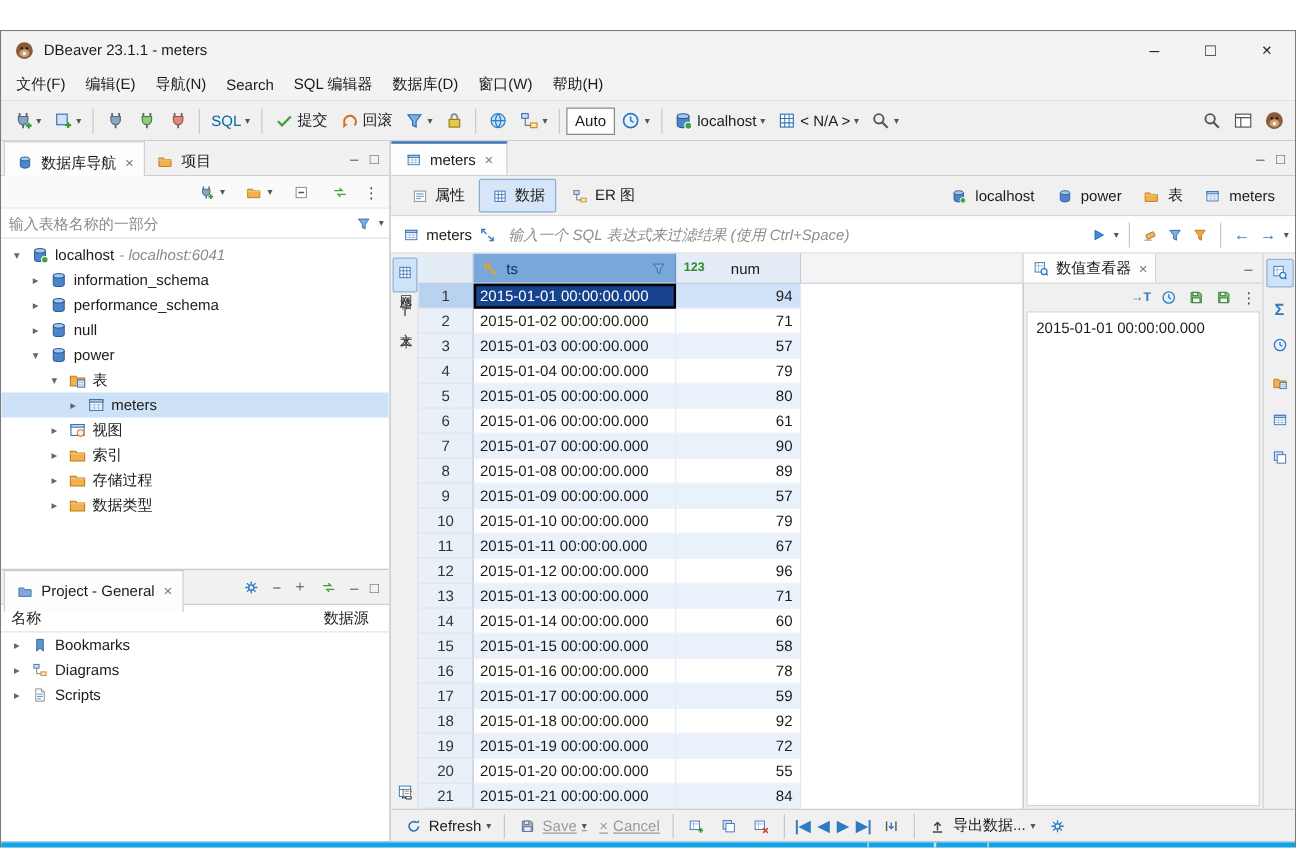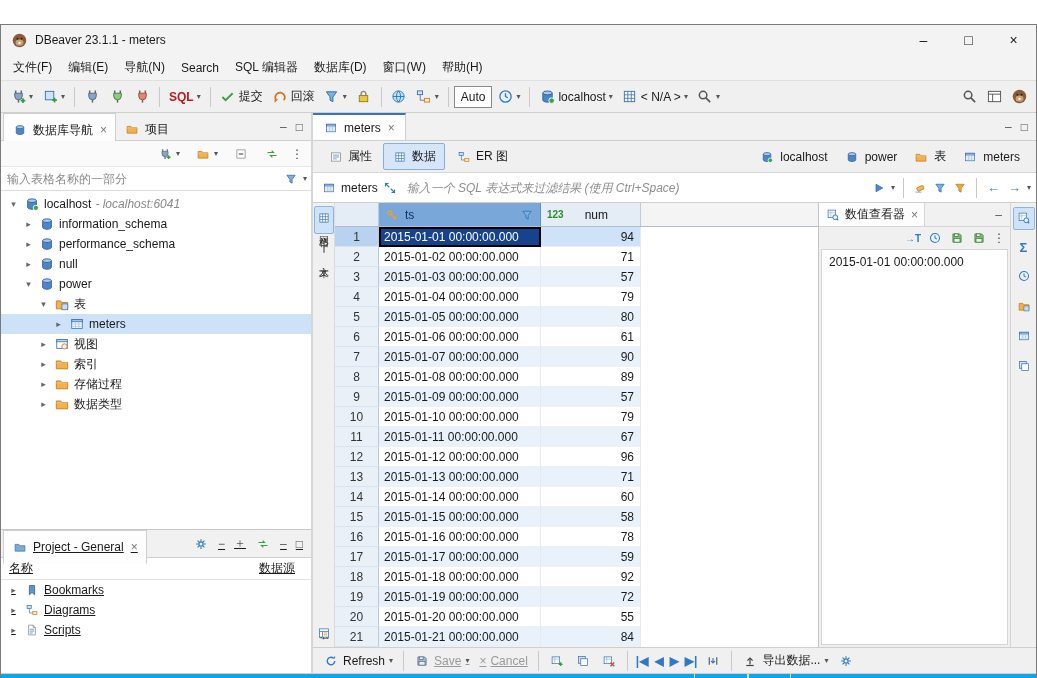--- a/index.html
+++ b/index.html
@@ -22,21 +22,21 @@
   .win-controls { margin-left:auto; height:100%; display:flex; }
   .win-btn { width:45px; display:flex; align-items:center; justify-content:center; font-size:14px; color:#222; }
 
   
   .menubar { height:26px; flex:0 0 auto; display:flex; align-items:center; background:#f3f3f3; border-bottom:1px solid #e0e0e0; padding-left:4px; }
   .menu-item { padding:4px 8px; white-space:nowrap; }
 
   
   .toolbar { height:32px; flex:0 0 auto; display:flex; align-items:center; background:#f0f0f0; border-bottom:1px solid #cfcfcf; padding:0 5px; gap:1px; }
   .tbtn { display:flex; align-items:center; gap:3px; padding:3px 4px; border-radius:3px; white-space:nowrap; }
-  .sql-badge { color:#b91c1c; font-weight:bold; font-size:12px; }
+  .sql-badge { color:#0369a1; font-weight:normal; font-size:12px; }
   .combo { background:#fff; border:1px solid #8a8a8a; height:22px; display:flex; align-items:center; gap:8px; padding:0 6px; white-space:nowrap; }
   .tb-spacer { flex:1; }
 
   
   .main { flex:1; display:flex; min-height:0; }
 
   
   .left-col { width:312px; flex:0 0 auto; display:flex; flex-direction:column; border-right:2px solid #d6d6d6; background:#fff; }
   .panel-tabbar { height:28px; flex:0 0 auto; display:flex; align-items:stretch; background:#f1f1f1; border-bottom:1px solid #cfcfcf; padding-left:2px; }
   .ptab { display:flex; align-items:center; gap:5px; padding:16px 8px; white-space:nowrap; }
@@ -49,21 +49,21 @@
   .filter-row input { flex:1; border:0; outline:0; font:12px "Liberation Sans",sans-serif; color:#333; min-width:0; }
   .filter-row input::placeholder { color:#8a8a8a; }
 
   .tree { flex:1; background:#fff; overflow:hidden; padding-top:3px; }
   .tree-row { height:20px; display:flex; align-items:center; gap:4px; white-space:nowrap; }
   .tree-row.selected { background:#cde2f6; }
   .twisty { width:13px; text-align:center; color:#666; font-size:9px; flex:0 0 auto; }
   .tree-row .icon svg { width:14px; height:14px; }
   .tree-suffix { color:#8a8a8a; font-style:italic; }
 
-  .project-panel { height:144px; flex:0 0 auto; display:flex; flex-direction:column; border-top:1px solid #c8c8c8; background:#fff;text-decoration:underline; }
+  .project-panel { height:218px; flex:0 0 auto; display:flex; flex-direction:column; border-top:1px solid #c8c8c8; background:#fff; }
   .proj-header { height:22px; flex:0 0 auto; display:flex; align-items:center; padding:0 8px; border-bottom:1px solid #e4e4e4; }
   .proj-header .col-ds { margin-left:auto; padding-right:8px; }
   .proj-rows { flex:1; }
   .proj-row { height:20px; display:flex; align-items:center; gap:4px; padding-left:6px; white-space:nowrap; }
 
   
   .right-col { flex:1; min-width:0; display:flex; flex-direction:column; background:#f0f0f0; }
   .editor-tabbar { height:28px; flex:0 0 auto; display:flex; align-items:stretch; background:#f1f1f1; border-bottom:1px solid #cfcfcf; }
   .etab { display:flex; align-items:center; gap:5px; padding:0 10px; background:#fdfdfd; border-right:1px solid #cfcfcf; border-top:2px solid #3b74b5; white-space:nowrap; }
 

